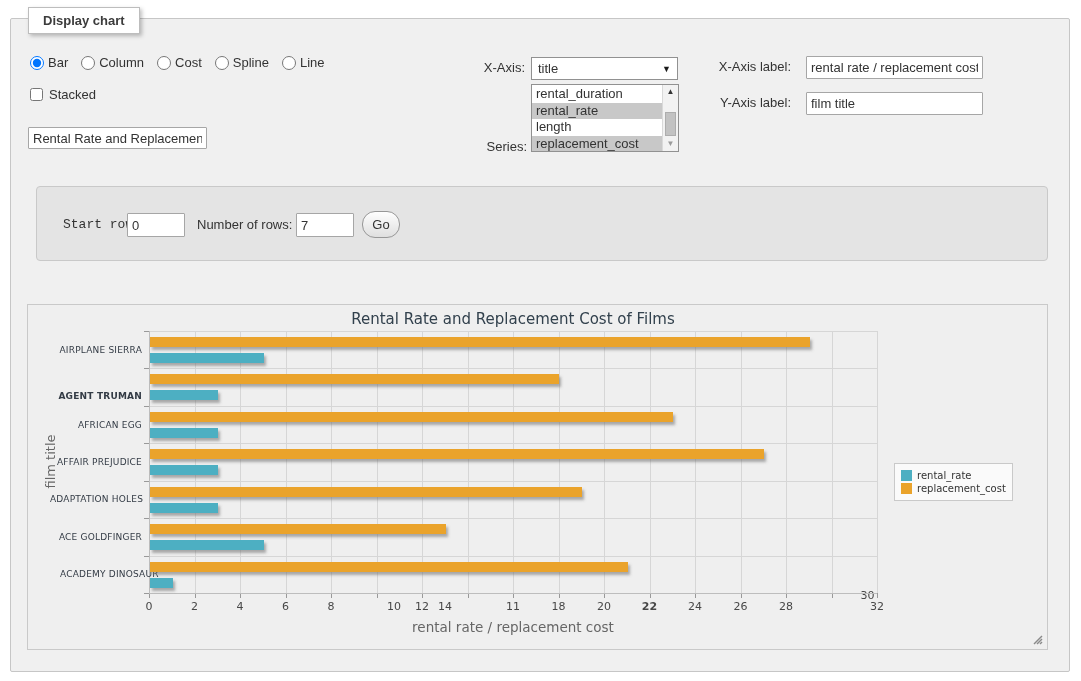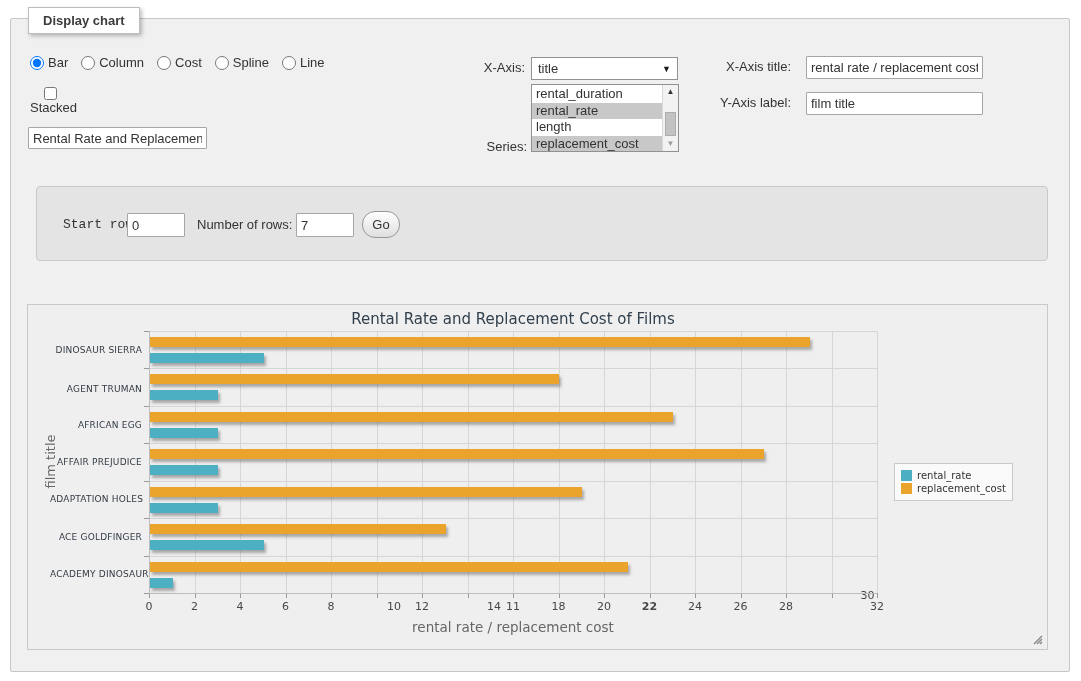--- a/index.html
+++ b/index.html
@@ -17,21 +17,21 @@
     position:absolute; left:28px; top:7px; z-index:3;
     background:#fff; border:1px solid #BDBDBD; box-shadow:2px 2px 4px rgba(0,0,0,.25);
     padding:5px 14px; font-weight:bold; font-size:13px; color:#3c3c3c;
   }
   .abs { position:absolute; }
   .lbl { color:#333; }
   .r-lbl { text-align:right; }
   .radio-row { left:30px; top:55px; display:flex; align-items:center; }
   .radio-row input { margin:0 4px 0 0; width:14px; height:14px; }
   .radio-row .opt { display:flex; align-items:center; margin-right:13px; }
-  .chk-row { left:30px; top:87px; display:flex; align-items:center;flex-direction:column; }
+  .chk-row { left:30px; top:87px; display:flex; align-items:center; }
   .chk-row input { margin:0 6px 0 0; width:13px; height:13px; }
   input[type=text] {
     background:#fff; border:1px solid #A6A6A6; font-family:"Liberation Sans",sans-serif;
     font-size:13px; color:#333; padding:2px 4px; border-radius:1px;
   }
   .select-box {
     left:531px; top:57px; width:147px; height:23px; background:#fff;
     border:1px solid #919191; display:flex; align-items:center;
     justify-content:space-between; padding:0 6px; cursor:default;
   }
@@ -136,21 +136,21 @@
       <div class="series-item sel">replacement_cost</div>
     </div>
   <div class="series-scroll">
     <span class="scroll-arrow" style="top:2px;color:#333;">▲</span>
     <div class="scroll-thumb"></div>
     <span class="scroll-arrow" style="bottom:2px;color:#9a9a9a;">▼</span>
   </div>
 </div>
 <div class="abs lbl r-lbl" style="left:427px;top:139px;width:100px;">Series:</div>
 
-<div class="abs lbl r-lbl" style="left:691px;top:59px;width:100px;">X-Axis title:</div>
+<div class="abs lbl r-lbl" style="left:691px;top:59px;width:100px;">X-Axis label:</div>
 <input type="text" class="abs" style="left: 806px; top: 56px; width: 177px; height: 23px;" value="rental rate / replacement cost">
 
 <div class="abs lbl r-lbl" style="left:691px;top:95px;width:100px;">Y-Axis label:</div>
 <input type="text" class="abs" style="left: 806px; top: 92px; width: 177px; height: 23px;" value="film title">
 
 <div class="abs start-panel"></div>
 <div class="abs lbl" style="left:63px;top:217px;font-family:Liberation Mono, monospace;">Start row:</div>
 <input type="text" class="abs" style="left: 127px; top: 213px; width: 58px; height: 24px;" value="0">
 <div class="abs lbl" style="left:197px;top:217px;">Number of rows:</div>
 <input type="text" class="abs" style="left: 296px; top: 213px; width: 58px; height: 24px;" value="7">
@@ -181,21 +181,21 @@
     <div class="tick-x" style="left: 303px; top: 288px;"></div>
     <div class="tick-label" style="left: 303px; top: 295px;">8</div>
     <div class="gridline-v" style="left: 348.5px; top: 26px; height: 262px;"></div>
     <div class="tick-x" style="left: 348.5px; top: 288px;"></div>
     <div class="tick-label" style="left: 366px; top: 295px;">10</div>
     <div class="gridline-v" style="left: 394px; top: 26px; height: 262px;"></div>
     <div class="tick-x" style="left: 394px; top: 288px;"></div>
     <div class="tick-label" style="left: 394px; top: 295px;">12</div>
     <div class="gridline-v" style="left: 439.5px; top: 26px; height: 262px;"></div>
     <div class="tick-x" style="left: 439.5px; top: 288px;"></div>
-    <div class="tick-label" style="left: 466px; top: 295px;">14</div>
+    <div class="tick-label" style="left: 417px; top: 295px;">14</div>
     <div class="gridline-v" style="left: 485px; top: 26px; height: 262px;"></div>
     <div class="tick-x" style="left: 485px; top: 288px;"></div>
     <div class="tick-label" style="left: 485px; top: 295px;">11</div>
     <div class="gridline-v" style="left: 530.5px; top: 26px; height: 262px;"></div>
     <div class="tick-x" style="left: 530.5px; top: 288px;"></div>
     <div class="tick-label" style="left: 530.5px; top: 295px;">18</div>
     <div class="gridline-v" style="left: 576px; top: 26px; height: 262px;"></div>
     <div class="tick-x" style="left: 576px; top: 288px;"></div>
     <div class="tick-label" style="left: 576px; top: 295px;">20</div>
     <div class="gridline-v" style="left: 621.5px; top: 26px; height: 262px;"></div>
@@ -227,39 +227,39 @@
     <div class="gridline-h" style="left: 121px; top: 175.714px; width: 728px;"></div>
     <div class="tick-y" style="left: 116px; top: 175.714px;"></div>
     <div class="gridline-h" style="left: 121px; top: 213.143px; width: 728px;"></div>
     <div class="tick-y" style="left: 116px; top: 213.143px;"></div>
     <div class="gridline-h" style="left: 121px; top: 250.571px; width: 728px;"></div>
     <div class="tick-y" style="left: 116px; top: 250.571px;"></div>
     <div class="gridline-h" style="left: 121px; top: 288px; width: 728px;"></div>
     <div class="tick-y" style="left: 116px; top: 288px;"></div>
     <div class="axis-line-y" style="left: 121px; top: 26px; height: 262px;"></div>
     <div class="axis-line-x" style="left: 121px; top: 288px; width: 728px;"></div>
-    <div class="cat-label" style="left: 22px; top: 44.7143px;">DINOSAUR SIERRA</div>
+    <div class="cat-label" style="left: 22px; top: 44.7143px;">AIRPLANE SIERRA</div>
     <div class="bar" style="left: 122px; top: 32px; width: 659.522px; background: rgb(234, 163, 43);"></div>
     <div class="bar" style="left: 122px; top: 48px; width: 113.522px; background: rgb(77, 175, 194);"></div>
-    <div class="cat-label" style="left: 22px; top: 84px;">AGENT TRUMAN</div>
+    <div class="cat-label" style="left: 22px; top: 91px; font-weight: bold;">AGENT TRUMAN</div>
     <div class="bar" style="left: 122px; top: 69.4286px; width: 409.272px; background: rgb(234, 163, 43);"></div>
     <div class="bar" style="left: 122px; top: 85.4286px; width: 68.0225px; background: rgb(77, 175, 194);"></div>
     <div class="cat-label" style="left: 22px; top: 119.571px;">AFRICAN EGG</div>
     <div class="bar" style="left: 122px; top: 106.857px; width: 523.022px; background: rgb(234, 163, 43);"></div>
     <div class="bar" style="left: 122px; top: 122.857px; width: 68.0225px; background: rgb(77, 175, 194);"></div>
     <div class="cat-label" style="left: 22px; top: 157px;">AFFAIR PREJUDICE</div>
     <div class="bar" style="left: 122px; top: 144.286px; width: 614.022px; background: rgb(234, 163, 43);"></div>
     <div class="bar" style="left: 122px; top: 160.286px; width: 68.0225px; background: rgb(77, 175, 194);"></div>
     <div class="cat-label" style="left: 22px; top: 194.429px;">ADAPTATION HOLES</div>
     <div class="bar" style="left: 122px; top: 181.714px; width: 432.022px; background: rgb(234, 163, 43);"></div>
     <div class="bar" style="left: 122px; top: 197.714px; width: 68.0225px; background: rgb(77, 175, 194);"></div>
     <div class="cat-label" style="left: 22px; top: 231.857px;">ACE GOLDFINGER</div>
     <div class="bar" style="left: 122px; top: 219.143px; width: 295.522px; background: rgb(234, 163, 43);"></div>
     <div class="bar" style="left: 122px; top: 235.143px; width: 113.522px; background: rgb(77, 175, 194);"></div>
-    <div class="cat-label" style="left: 22px; top: 269.286px;">ACADEMY DINOSAUR</div>
+    <div class="cat-label" style="left: 32px; top: 269.286px;">ACADEMY DINOSAUR</div>
     <div class="bar" style="left: 122px; top: 256.571px; width: 477.522px; background: rgb(234, 163, 43);"></div>
     <div class="bar" style="left: 122px; top: 272.571px; width: 22.5225px; background: rgb(77, 175, 194);"></div>
     <div class="x-axis-title" style="left: 485px; top: 314px;">rental rate / replacement cost</div>
     <div class="y-axis-title" style="left: -8px; top: 149px; width: 60px; text-align: center;">film title</div>
     <div class="chart-legend">
       <div class="li">
         <div class="swatch" style="background: rgb(77, 175, 194);"></div>
         <div class="li-text">rental_rate</div>
       </div>
       <div class="li">

